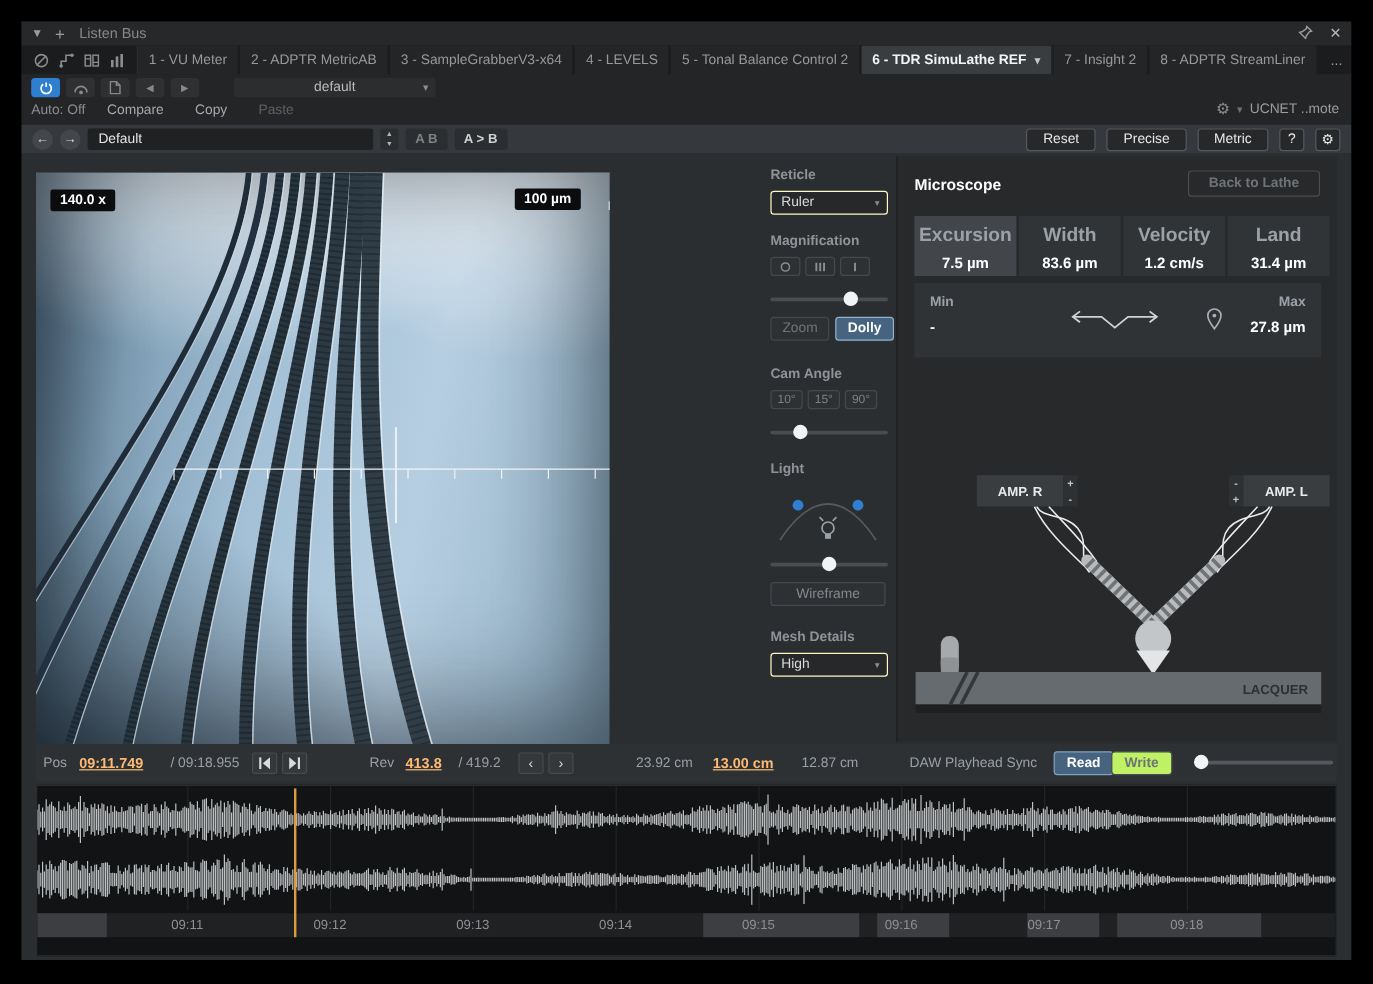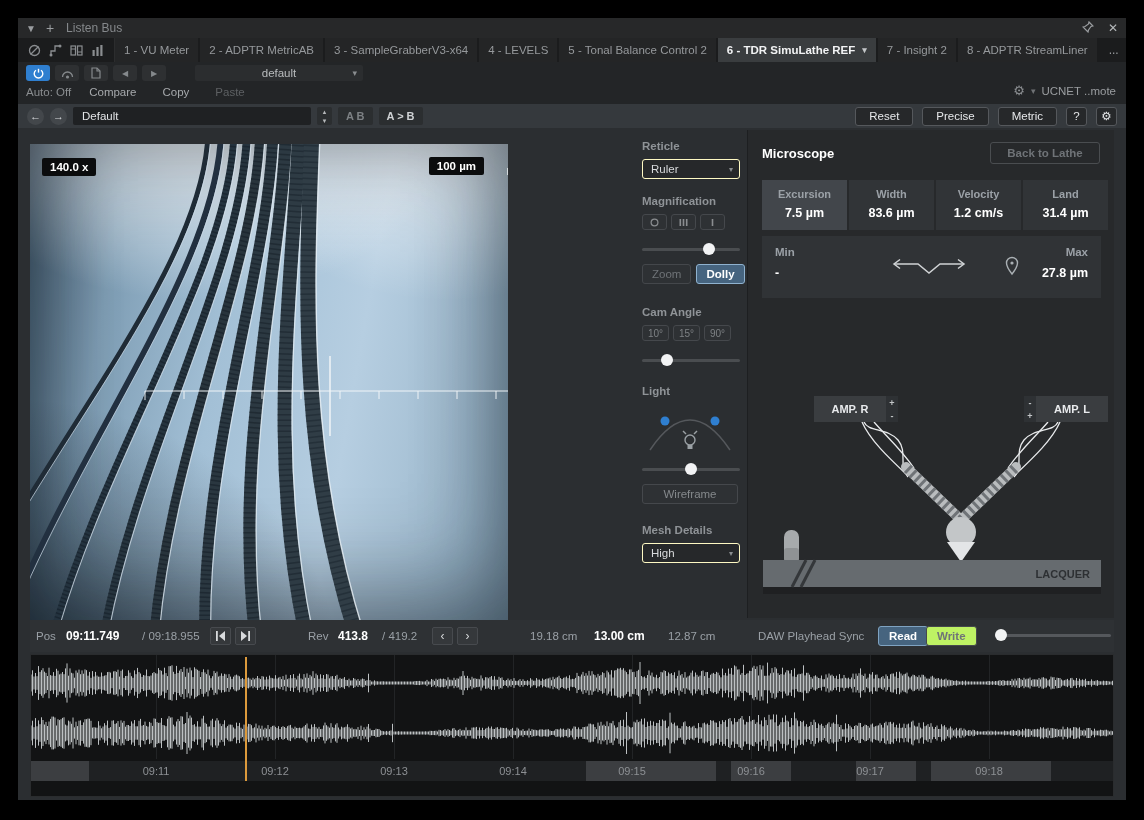--- a/index.html
+++ b/index.html
@@ -105,38 +105,38 @@
 
   
   .rp { position:absolute; left:729px; top:2px; width:367px; height:488px; background:#27292b; border-left:1px solid #1d1f21;
         padding:12px 14px; }
   .rp-title { color:#fff; font-size:13px; font-weight:bold; margin-top:4px; }
   .back-lathe { position:absolute; right:14px; top:12px; width:110px; height:22px; border:1px solid #4a4d50; border-radius:3px;
                 color:#6f7377; font-size:11.5px; font-weight:bold; display:flex; align-items:center; justify-content:center; }
   .stats { position:absolute; left:14px; top:50px; display:flex; gap:2px; }
   .stat { width:85px; height:50px; background:#313437; text-align:center; padding-top:8px; }
   .stat.active { background:#42464b; }
-  .stat .slabel { color:#9ba1a7; font-size:11px; font-weight:bold; }
+  .stat .slabel { color:#9ba1a7; font-size:16px; font-weight:bold; }
   .stat .sval { color:#fff; font-size:12.5px; font-weight:bold; margin-top:6px; }
   .minmax { position:absolute; left:14px; top:106px; width:339px; height:62px; background:#303336; }
   .minmax .mlabel { position:absolute; color:#9ba1a7; font-size:11.5px; font-weight:bold; top:10px; }
   .minmax .mval { position:absolute; color:#fff; font-size:12.5px; font-weight:bold; top:30px; }
   .minmax .min-l { left:13px; } .minmax .min-v { left:13px; }
   .minmax .max-l { right:13px; } .minmax .max-v { right:13px; }
   .minmax svg.profile { position:absolute; left:122px; top:20px; }
   .minmax svg.pin { position:absolute; left:242px; top:20px; }
   .cutter { position:absolute; left:0; top:252px; }
   .amp-label { font:bold 11px "Liberation Sans",sans-serif; fill:#e8eaec; }
   .lacq-label { font:bold 11px "Liberation Sans",sans-serif; fill:#2d3033; }
   .trim-label { font:bold 9px "Liberation Sans",sans-serif; fill:#c3c6c8; }
 
   
   .transport { position:absolute; left:12px; top:492px; width:1084px; height:32px; background:#2e3134; font-size:11.5px; }
   .transport .t { position:absolute; top:10px; color:#9aa0a6; }
-  .transport .tw { position:absolute; top:9px; color:#ffffff; font-weight:bold; font-size:12px; }
+  .transport .tw { position:absolute; top:9px; color:#fdba74; font-weight:bold; font-size:12px;text-decoration:underline; }
   .tp-pos-l { left:6px; } .tp-pos-v { left:36px; } .tp-pos-t { left:112px; }
   .tp-rev-l { left:278px; } .tp-rev-v { left:308px; } .tp-rev-t { left:352px; }
   .tp-r1 { left:500px; } .tp-r2 { left:564px; } .tp-r3 { left:638px; }
   .tp-sync { left:728px; color:#c7cace; }
   .tbtn { position:absolute; top:7px; width:21px; height:18px; background:#35383b; border:1px solid #474a4e; border-radius:2px;
           display:flex; align-items:center; justify-content:center; color:#d8dadc; font-size:12px; }
   .tp-skip1 { left:180px; } .tp-skip2 { left:205px; }
   .tp-prev { left:402px; } .tp-next { left:427px; }
   .rwbtn { position:absolute; top:6px; height:20px; padding:0 10px; border-radius:3px; font-size:11.5px; font-weight:bold;
            display:flex; align-items:center; }
@@ -525,21 +525,21 @@
         <svg width="11" height="10" viewBox="0 0 11 10">
             <polygon points="1,0 7,5 1,10" fill="#d8dadc"></polygon>
             <rect x="8.2" y="0" width="1.8" height="10" fill="#d8dadc"></rect>
           </svg>
       </span>
       <span class="t tp-rev-l">Rev</span>
       <span class="tw tp-rev-v">413.8</span>
       <span class="t tp-rev-t">/  419.2</span>
       <span class="tbtn tp-prev">‹</span>
       <span class="tbtn tp-next">›</span>
-      <span class="t tp-r1">19.18 cm</span>
+      <span class="t tp-r1">23.92 cm</span>
       <span class="tw tp-r2">13.00 cm</span>
       <span class="t tp-r3">12.87 cm</span>
       <span class="t tp-sync">DAW Playhead Sync</span>
       <span class="rwbtn tp-read">Read</span>
       <span class="rwbtn tp-write">Write</span>
       <span class="tp-slider">
         <span class="track"></span>
         <span class="thumb"></span>
       </span>
     </div>

